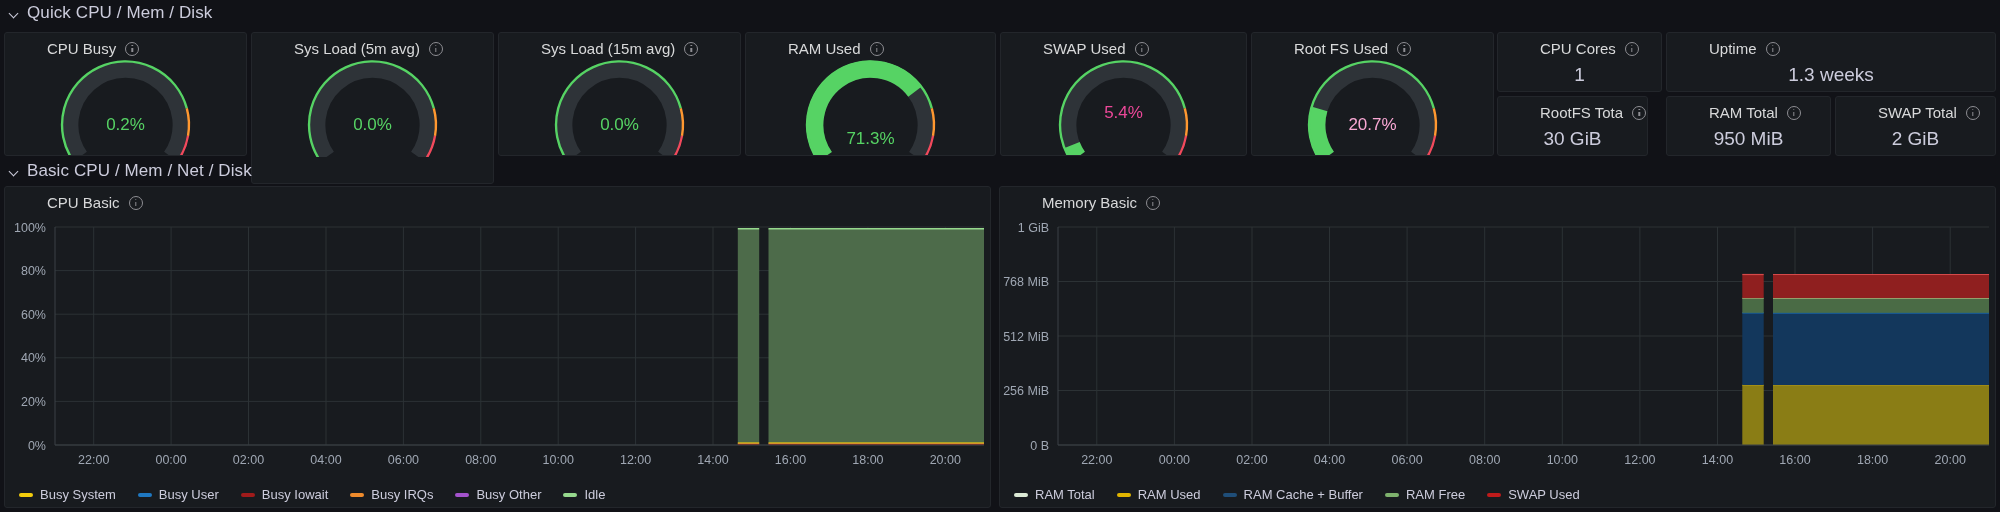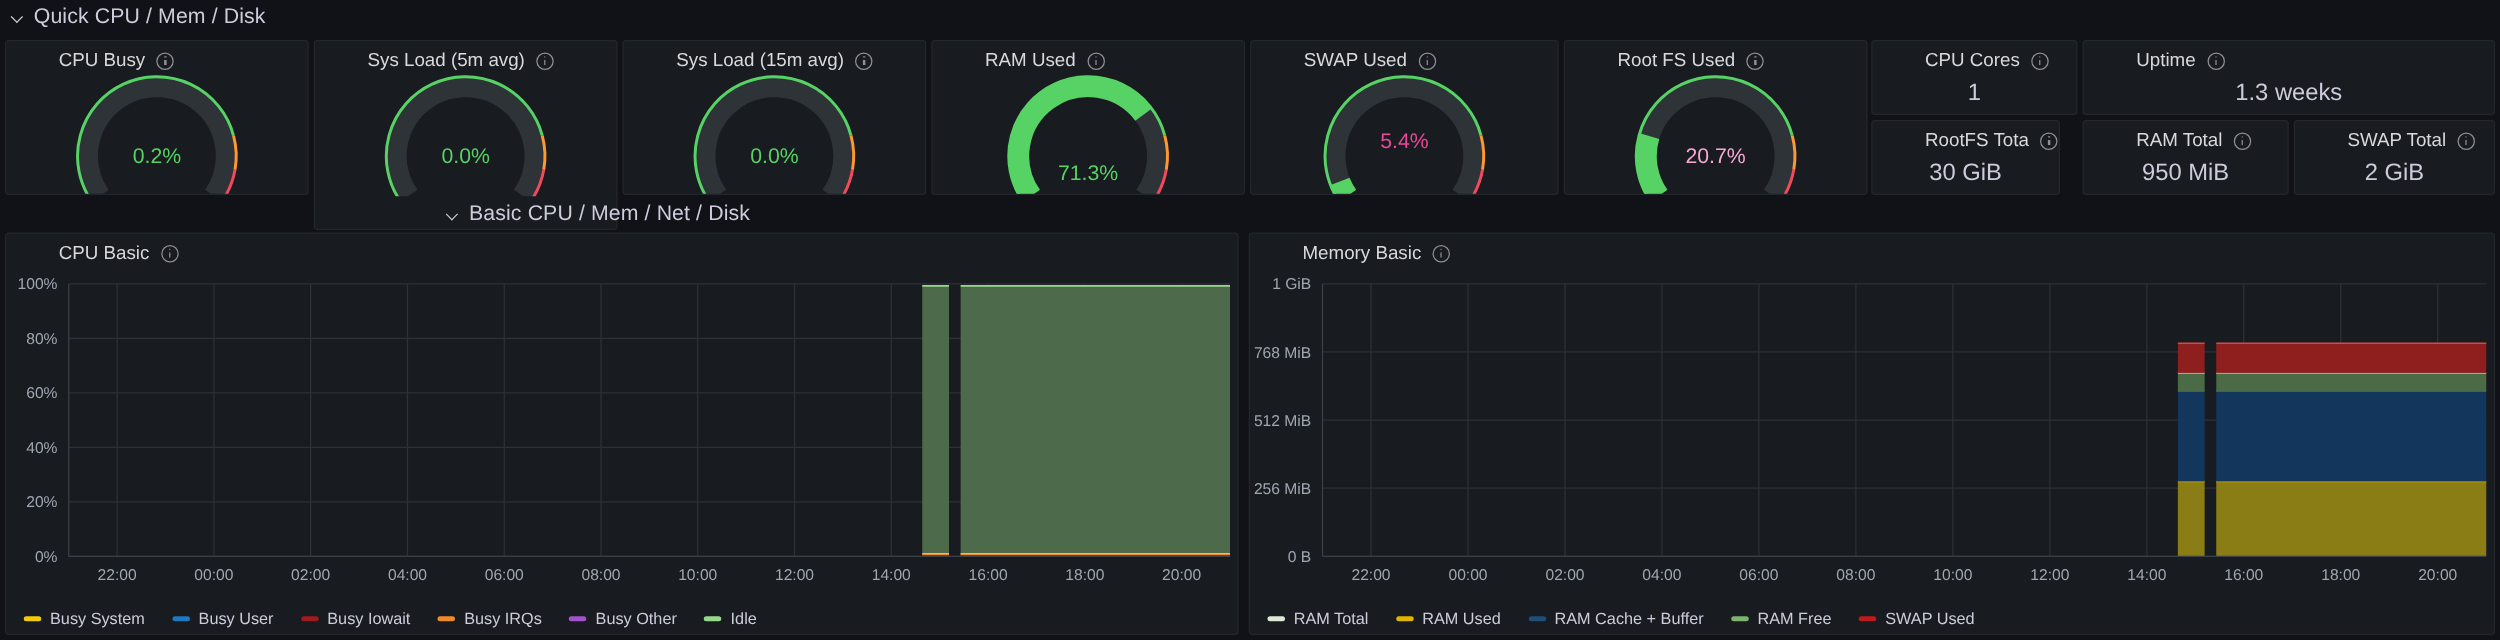--- a/index.html
+++ b/index.html
@@ -255,21 +255,21 @@
     <div class="panel-title">
       <span>SWAP Total</span>
       <span class="info-icon"></span>
     </div>
     <div class="stat-body">
       <div class="stat-value">2 GiB</div>
     </div>
       </div>
     </div>
 
-  <div class="row-header" style="position:absolute;left:0;top:158px;width:600px;justify-content:flex-end;">
+  <div class="row-header" style="position:absolute;left:0;top:158px;width:600px;">
     <span class="chev"></span>
     <span>Basic CPU / Mem / Net / Disk</span>
   </div>
 
   <div class="panel" style="left:4px;top:186px;width:987px;height:322px;">
     <div class="panel-title">
       <span>CPU Basic</span>
       <span class="info-icon"></span>
     </div>
     <div class="ts-body">

